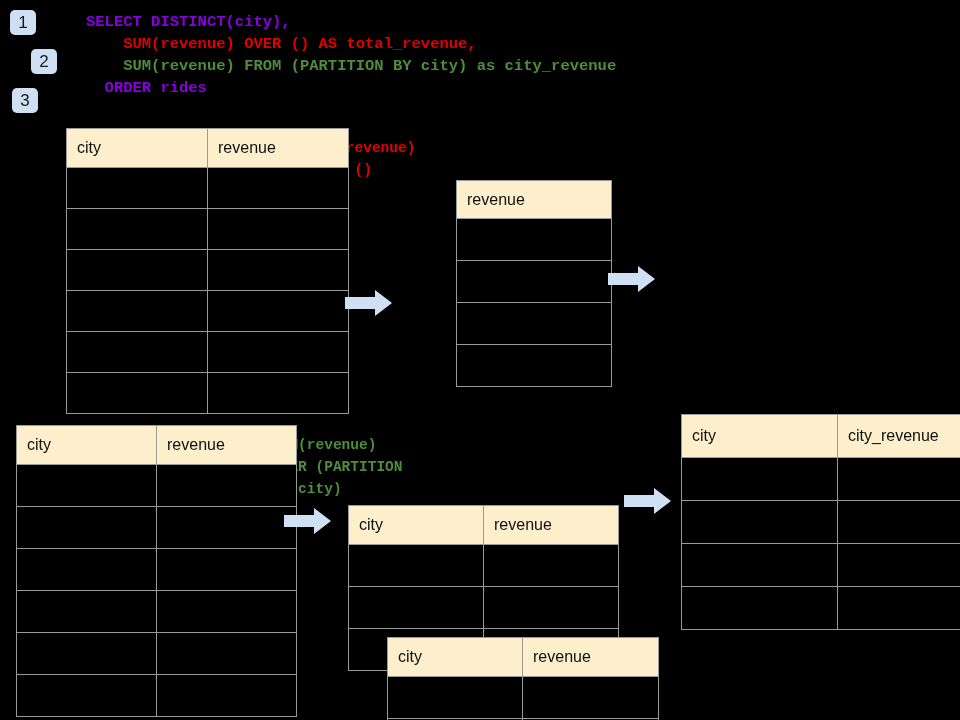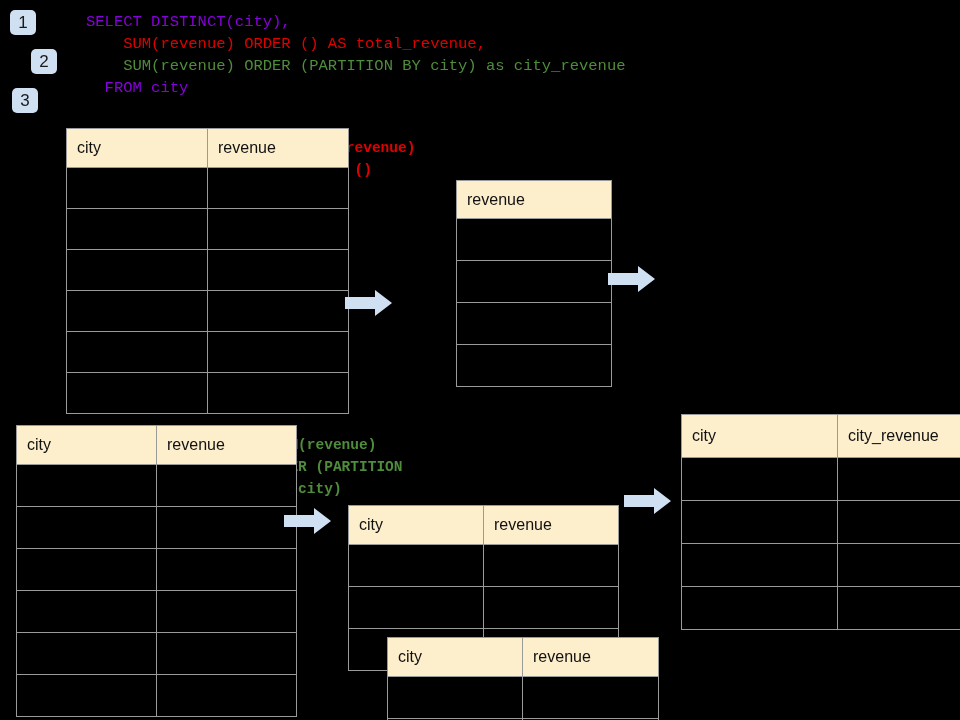--- a/index.html
+++ b/index.html
@@ -29,21 +29,21 @@
     line-height: 25px;
     text-align: center;
     width: 26px;
     height: 25px;
   }
 
   
   .code {
     position: absolute;
     font-family: "Liberation Mono", monospace;
-    font-weight: normal;
+    font-weight: bold;
     font-size: 15.5px;
     line-height: 22px;
     white-space: pre;
   }
   .code.purple { color: #8800dd; }
   .code.red    { color: #e00000; }
   .code.green  { color: #4f8c3c; }
 
   .side-note {
     position: absolute;
@@ -97,23 +97,23 @@
 </head>
 <body>
 
 <div id="canvas">
 
   <div class="badge" style="left:10px; top:10px;">1</div>
   <div class="badge" style="left:31px; top:49px;">2</div>
   <div class="badge" style="left:12px; top:88px;">3</div>
 
   <div class="code purple" style="left:86px; top:11px;">SELECT DISTINCT(city),</div>
-  <div class="code red" style="left:86px; top:33px;">    SUM(revenue) ORDER () AS total_revenue,</div>
-  <div class="code green" style="left:86px; top:55px;">    SUM(revenue) ORDER (PARTITION BY city) as city_revenue</div>
-  <div class="code purple" style="left:86px; top:77px;">  FROM city</div>
+  <div class="code red" style="left:86px; top:33px;">    SUM(revenue) OVER () AS total_revenue,</div>
+  <div class="code green" style="left:86px; top:55px;">    SUM(revenue) FROM (PARTITION BY city) as city_revenue</div>
+  <div class="code purple" style="left:86px; top:77px;">  ORDER rides</div>
 
 
   <div class="annot red" style="left:311px; top:137px;">SUM(revenue)
 OVER ()</div>
   <div class="annot green" style="left:272px; top:434px;">SUM(revenue)
 OVER (PARTITION
 BY city)</div>
 
   <table class="tbl" style="left:66px; top:128px; width:240px;">
     <tbody>

